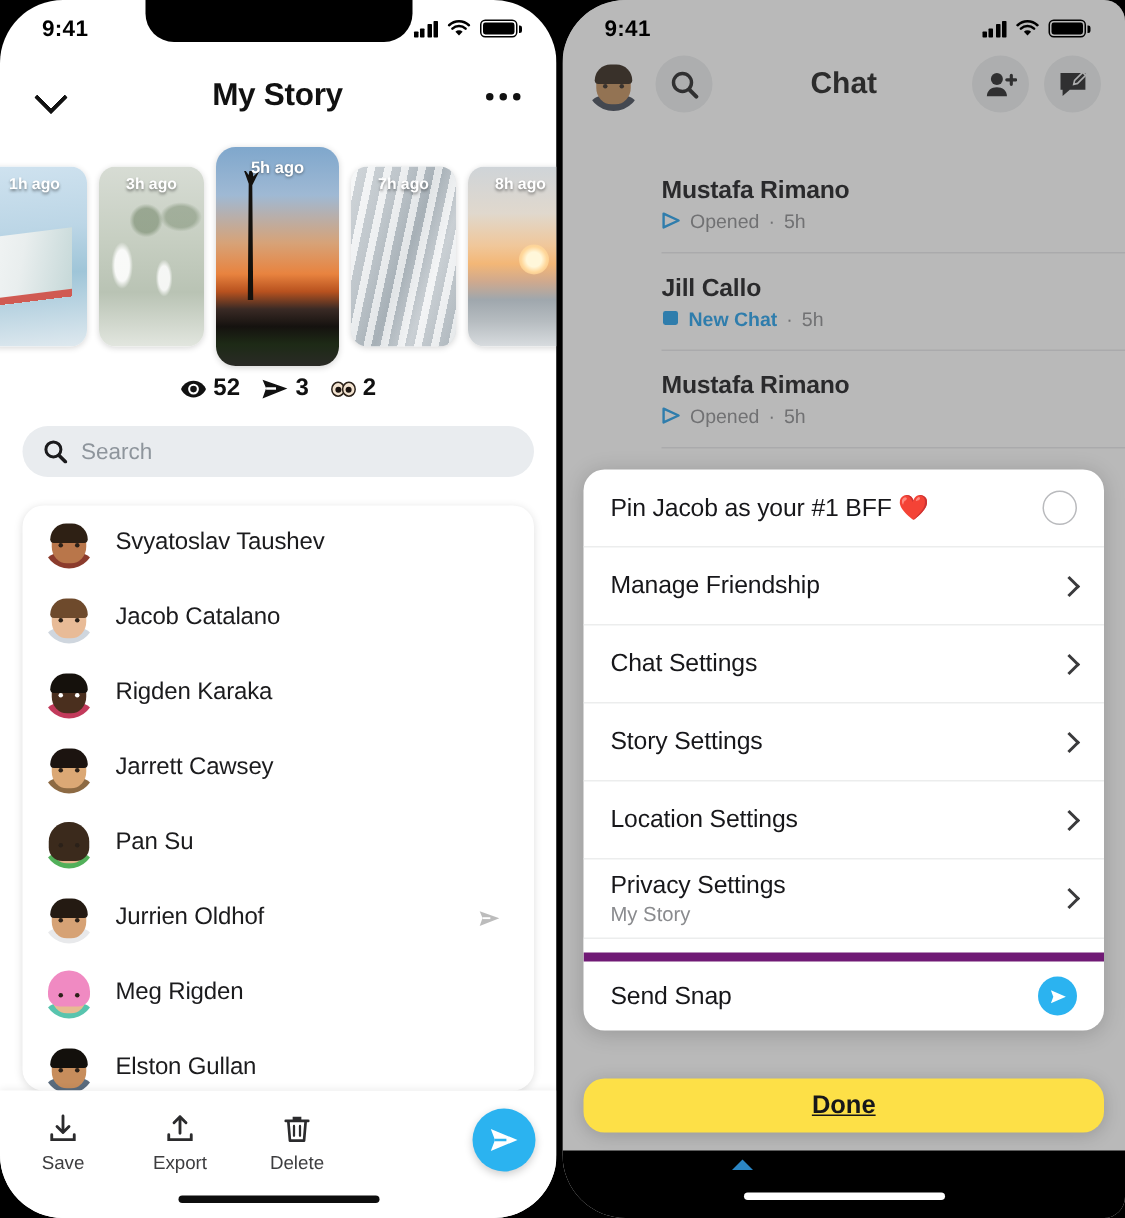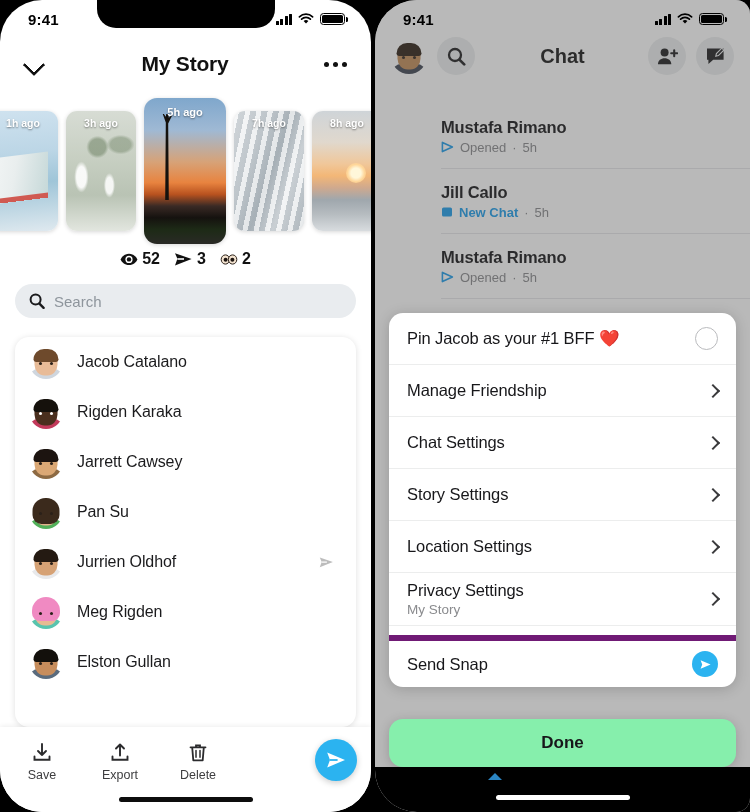--- a/index.html
+++ b/index.html
@@ -235,25 +235,26 @@
   .srow .labwrap { display:flex; flex-direction:column; padding:8px 0; }
   .chev-r { width:10px; height:10px; border-top:2.2px solid #3a3a3c; border-right:2.2px solid #3a3a3c;
       transform:rotate(45deg); }
   .radio { width:23px; height:23px; border-radius:50%; border:1.6px solid #b9babd; }
   .send-round { width:26px; height:26px; border-radius:50%; background:#2BB3F0;
       display:flex; align-items:center; justify-content:center; }
   .sheet-gap { height:9px; background:#fff; }
   .srow.sendsnap { border-top:6px solid #701a75; }
 
   .done-btn {
-    position:absolute; left:14px; right:14px; top:719px; height:48px;
-    background:#86efac; border-radius:14px; z-index:50;
+    position:absolute; left:14px; right:14px; top:719px; height:36px;
+    background:#fde047; border-radius:14px; z-index:50;
     display:flex; align-items:center; justify-content:center;
     font-size:17px; font-weight:bold; color:#17171a;
     box-shadow:0 2px 12px rgba(0,0,0,.18);
+    text-decoration:underline;
   }
   .r-bottomblack {
     position:absolute; left:0; right:0; bottom:0; height:45px; background:#000; z-index:52;
   }
   .up-caret {
     position:absolute; bottom:32px; left:113px; width:0; height:0; z-index:54;
     border-left:7px solid transparent; border-right:7px solid transparent;
     border-bottom:7px solid #2b86c4;
   }
   .homebar-w {
@@ -355,20 +356,32 @@
 
       <div class="search">
         <svg width="16" height="16" viewBox="0 0 16 16">
           <circle cx="6.6" cy="6.6" r="5" fill="none" stroke="#1b1b1d" stroke-width="2"></circle>
           <path d="M10.4 10.6 14.6 14.8" stroke="#1b1b1d" stroke-width="2.4" stroke-linecap="round"></path>
         </svg>
         <span class="search-ph">Search</span>
       </div>
 
       <div class="friends">
+        <div class="frow">
+          <div class="av">
+            <span class="body" style="background:#8b3b2c"></span>
+              <span class="face" style="background:#b9764a"></span>
+            <span class="hair" style="background:#2e2014"></span>
+              <span class="eyes">
+                <b></b>
+                <b></b>
+              </span>
+          </div>
+          <span class="fname">Svyatoslav Taushev</span>
+        </div>
         <div class="frow">
           <div class="av">
             <span class="body" style="background:#cfd6de"></span>
               <span class="face" style="background:#e8bb97"></span>
             <span class="hair" style="background:#6e4a2c"></span>
               <span class="eyes">
                 <b></b>
                 <b></b>
               </span>
           </div>

